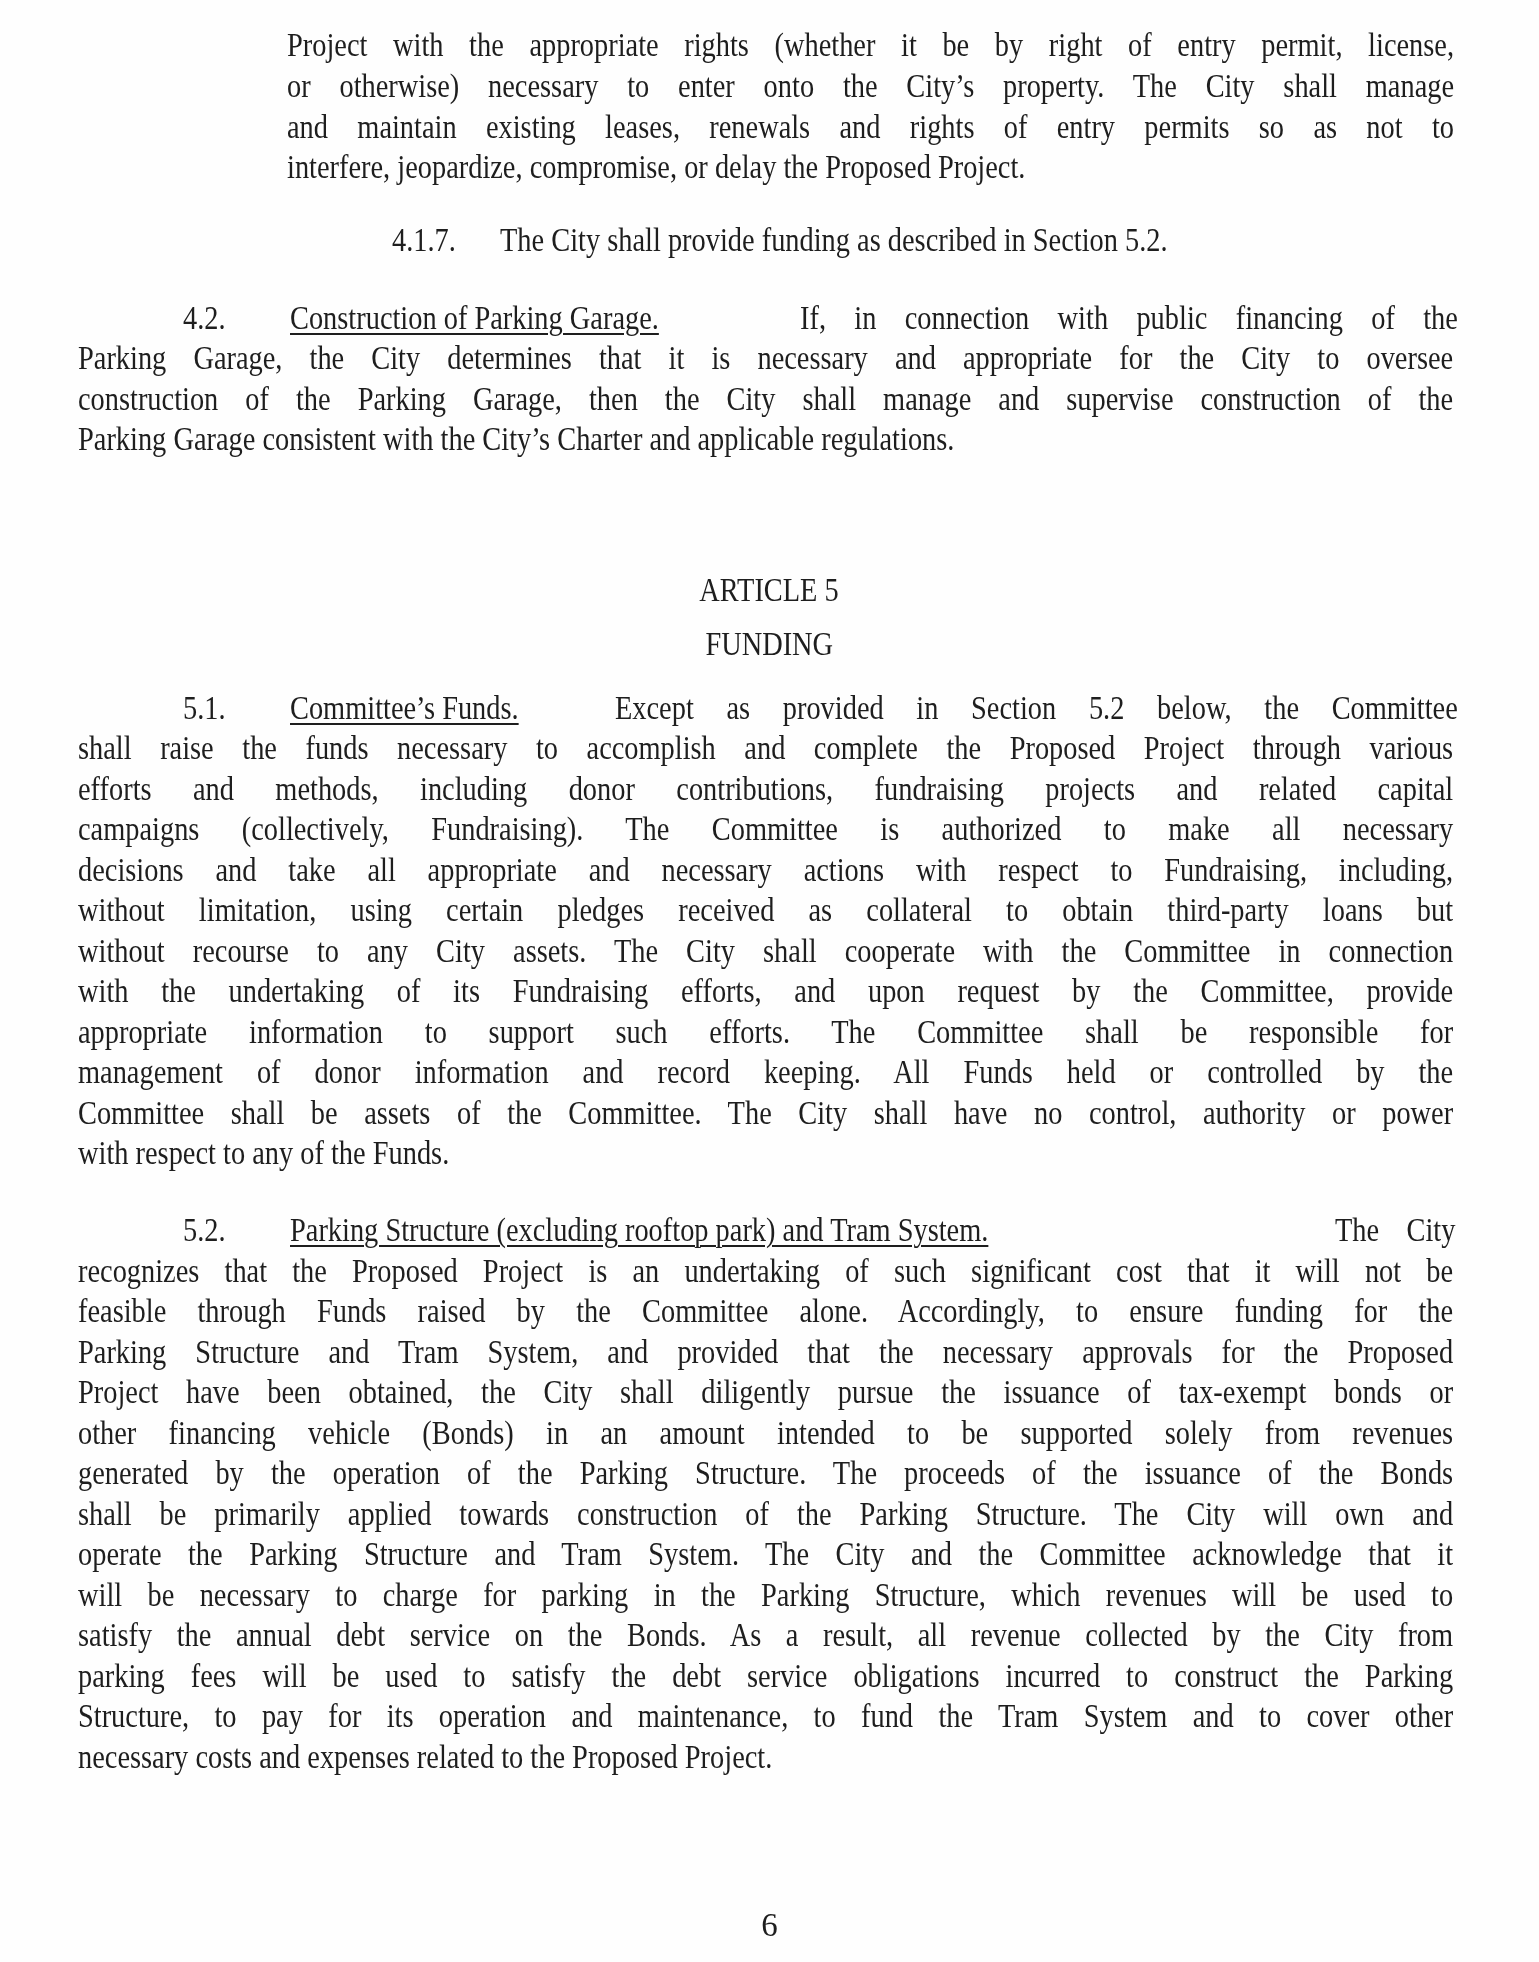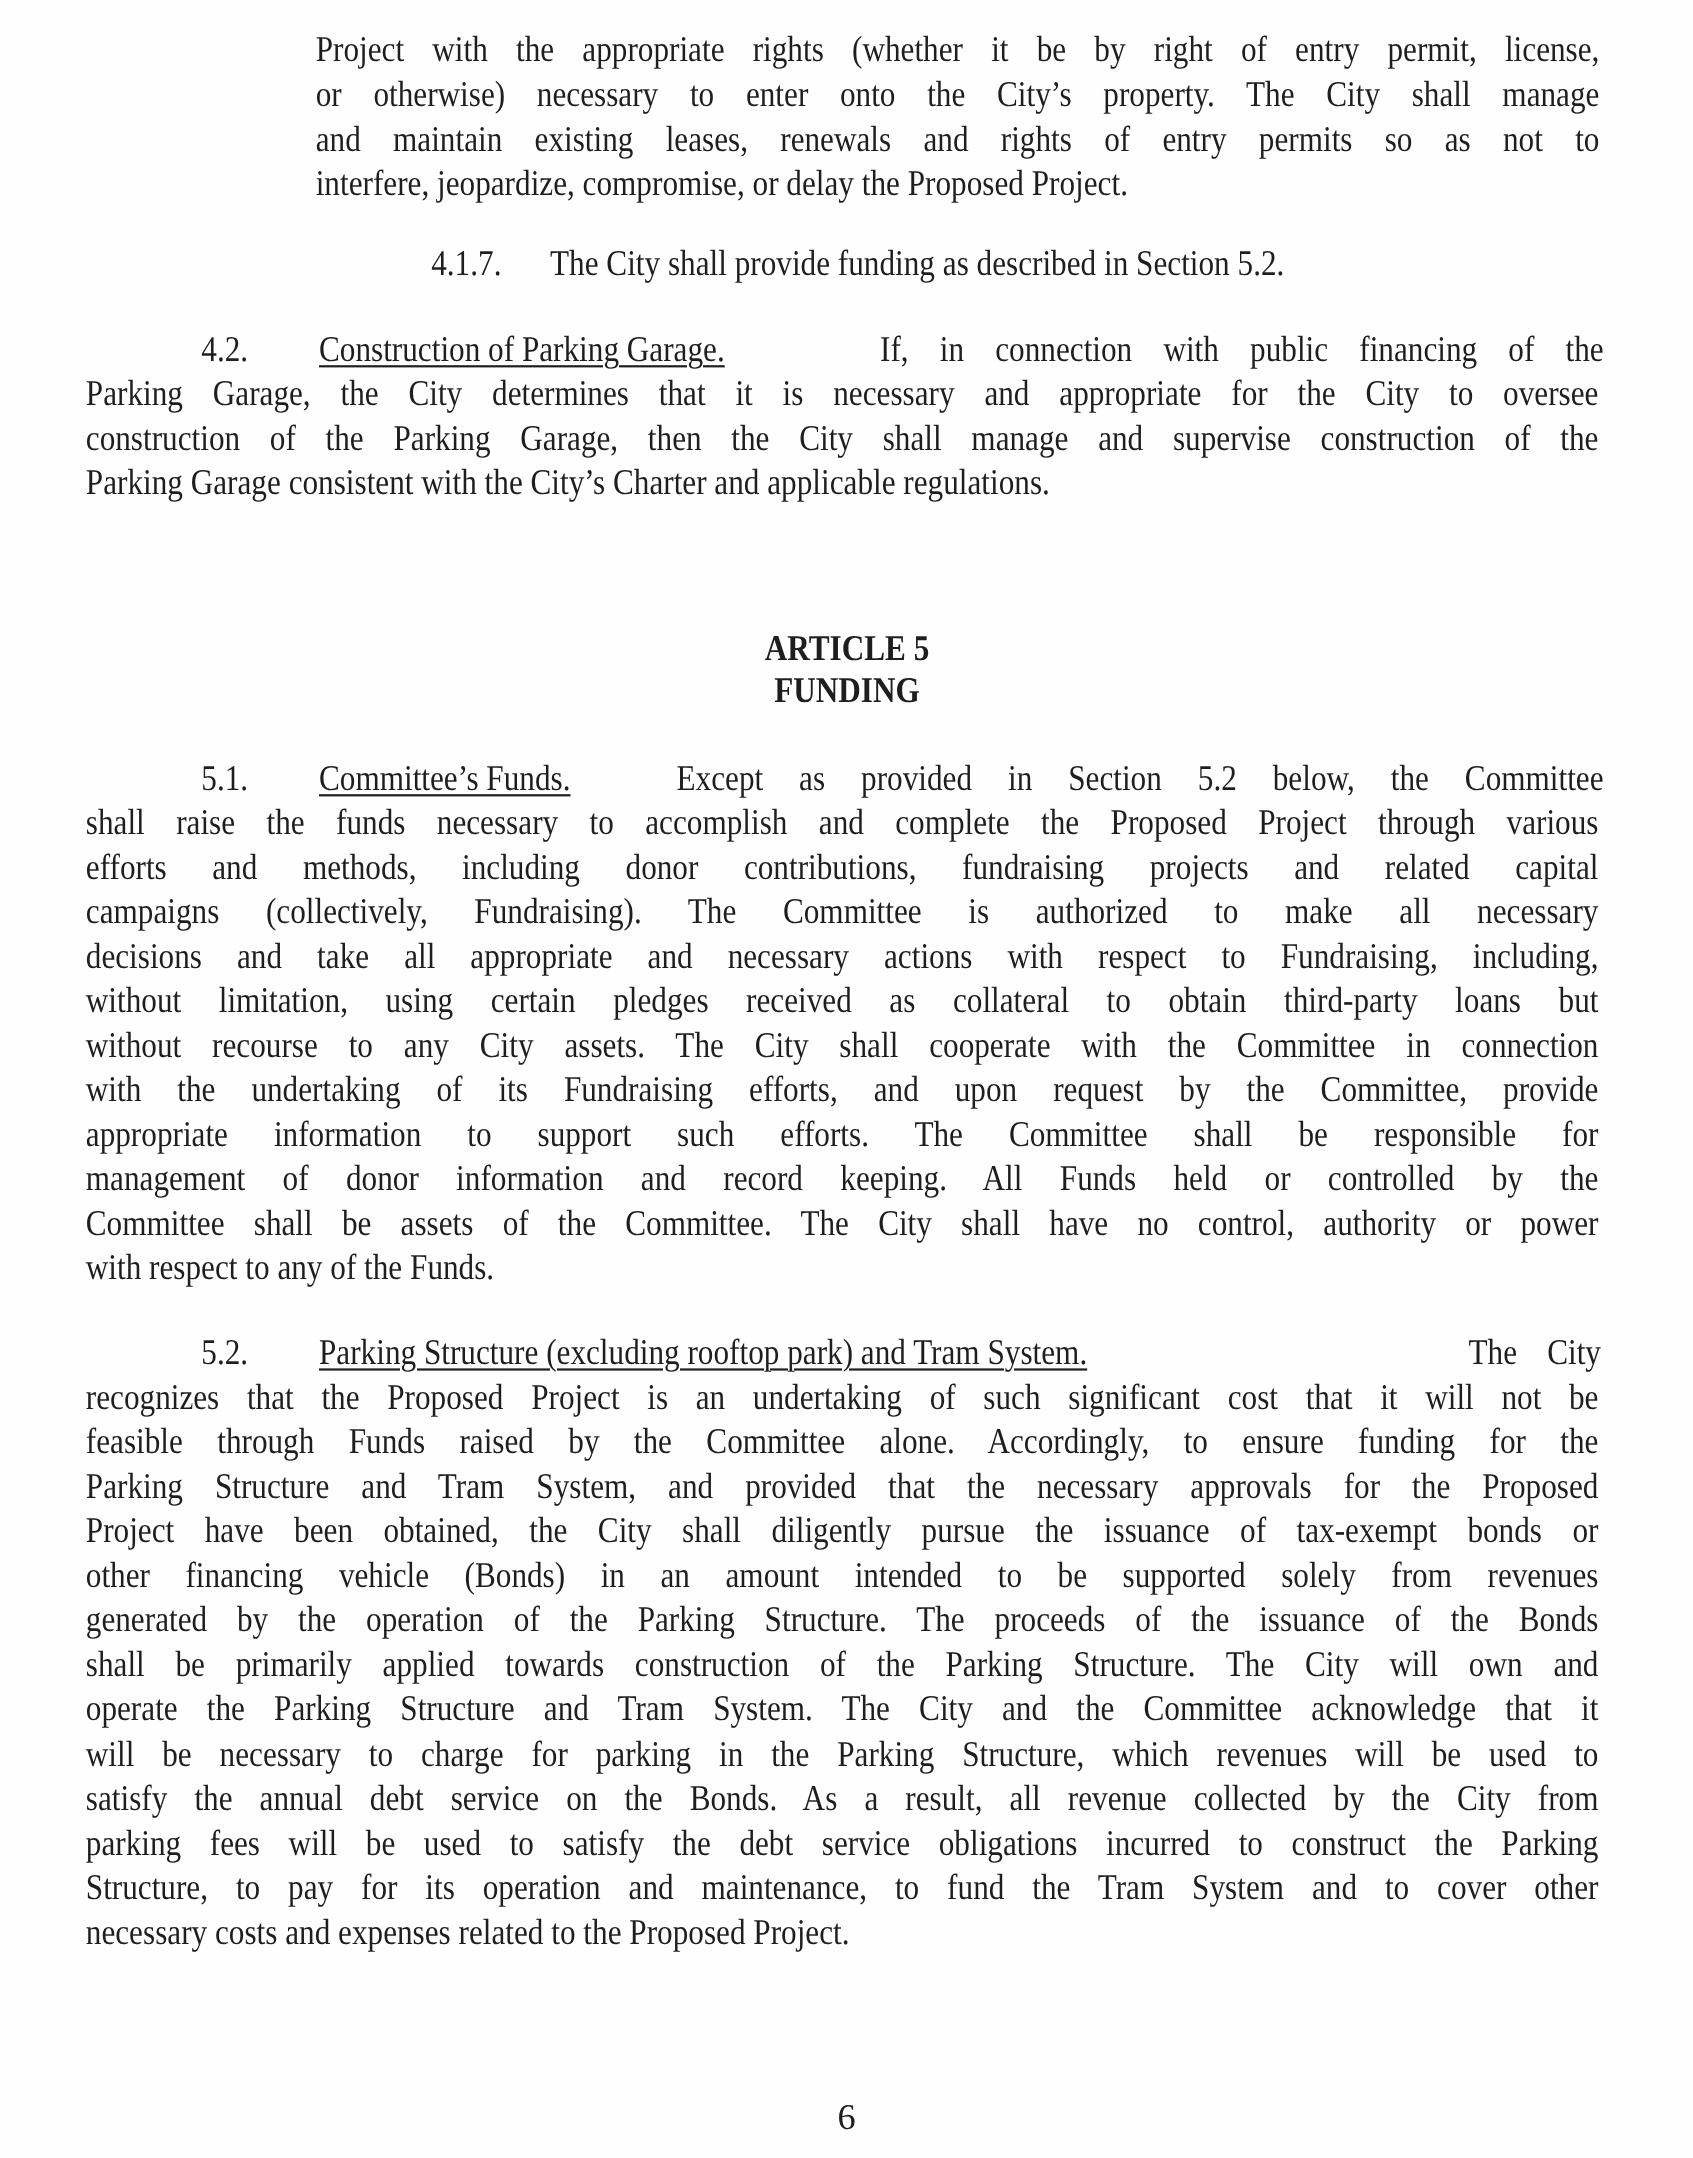--- a/index.html
+++ b/index.html
@@ -5,21 +5,21 @@
   html, body { margin: 0; padding: 0; background: #fefefe; }
   body { width: 1539px; height: 1962px; position: relative; overflow: hidden;
          font-family: "Liberation Serif", "DejaVu Serif", serif; color: #1e1e1e; }
   .line { position: absolute; font-size: 33px; line-height: 40px; white-space: nowrap;
           text-align: justify; text-align-last: justify; transform: scaleX(0.86); transform-origin: left center; }
   .line.last { text-align-last: left; }
   .ind { left: 287px; width: 1357px; }
   .full { left: 78px; width: 1599px; }
   .num { position: absolute; font-size: 33px; line-height: 40px; transform: scaleX(0.86); transform-origin: left center; }
   .u { text-decoration: underline; text-underline-offset: 4px; text-decoration-thickness: 2px; }
-  .heading { position: absolute; left: 0; width: 1539px; text-align: center; font-weight: bold; font-size: 33px; line-height: 40px; }
+  .heading { position: absolute; left: 0; width: 1539px; text-align: center; font-weight: normal; font-size: 33px; line-height: 40px; }
   .heading span { display: inline-block; transform: scaleX(0.86); }
   .pagenum { position: absolute; left: 0; width: 1539px; text-align: center; font-size: 33px; line-height: 40px; top: 1905px; }
 </style>
 </head>
 <body>
 
 <div>
   <div class="line ind" style="top:25px">Project with the appropriate rights (whether it be by right of entry permit, license,</div>
   <div class="line ind" style="top:66px">or otherwise) necessary to enter onto the City’s property. The City shall manage</div>
   <div class="line ind" style="top:107px">and maintain existing leases, renewals and rights of entry permits so as not to</div>
@@ -34,21 +34,21 @@
 <div>
   <span class="num" style="left:183px; top:298px">4.2.</span>
   <span class="num u" style="left:290px; top:298px">Construction of Parking Garage.</span>
   <div class="line" style="left:800px; width:765px; top:298px">If, in connection with public financing of the</div>
   <div class="line full" style="top:338px">Parking Garage, the City determines that it is necessary and appropriate for the City to oversee</div>
   <div class="line full" style="top:379px">construction of the Parking Garage, then the City shall manage and supervise construction of the</div>
   <div class="line full last" style="top:419px">Parking Garage consistent with the City’s Charter and applicable regulations.</div>
 </div>
 
 <div class="heading" style="top:570px"><span>ARTICLE 5</span></div>
-<div class="heading" style="top:608px"><span>FUNDING</span></div>
+<div class="heading" style="top:624px"><span>FUNDING</span></div>
 
 <div>
   <span class="num" style="left:183px; top:688px">5.1.</span>
   <span class="num u" style="left:290px; top:688px">Committee’s Funds.</span>
   <div class="line" style="left:615px; width:980px; top:688px">Except as provided in Section 5.2 below, the Committee</div>
   <div class="line full" style="top:728px">shall raise the funds necessary to accomplish and complete the Proposed Project through various</div>
   <div class="line full" style="top:769px">efforts and methods, including donor contributions, fundraising projects and related capital</div>
   <div class="line full" style="top:809px">campaigns (collectively, Fundraising).  The Committee is authorized to make all necessary</div>
   <div class="line full" style="top:850px">decisions and take all appropriate and necessary actions with respect to Fundraising, including,</div>
   <div class="line full" style="top:890px">without limitation, using certain pledges received as collateral to obtain third-party loans but</div>

